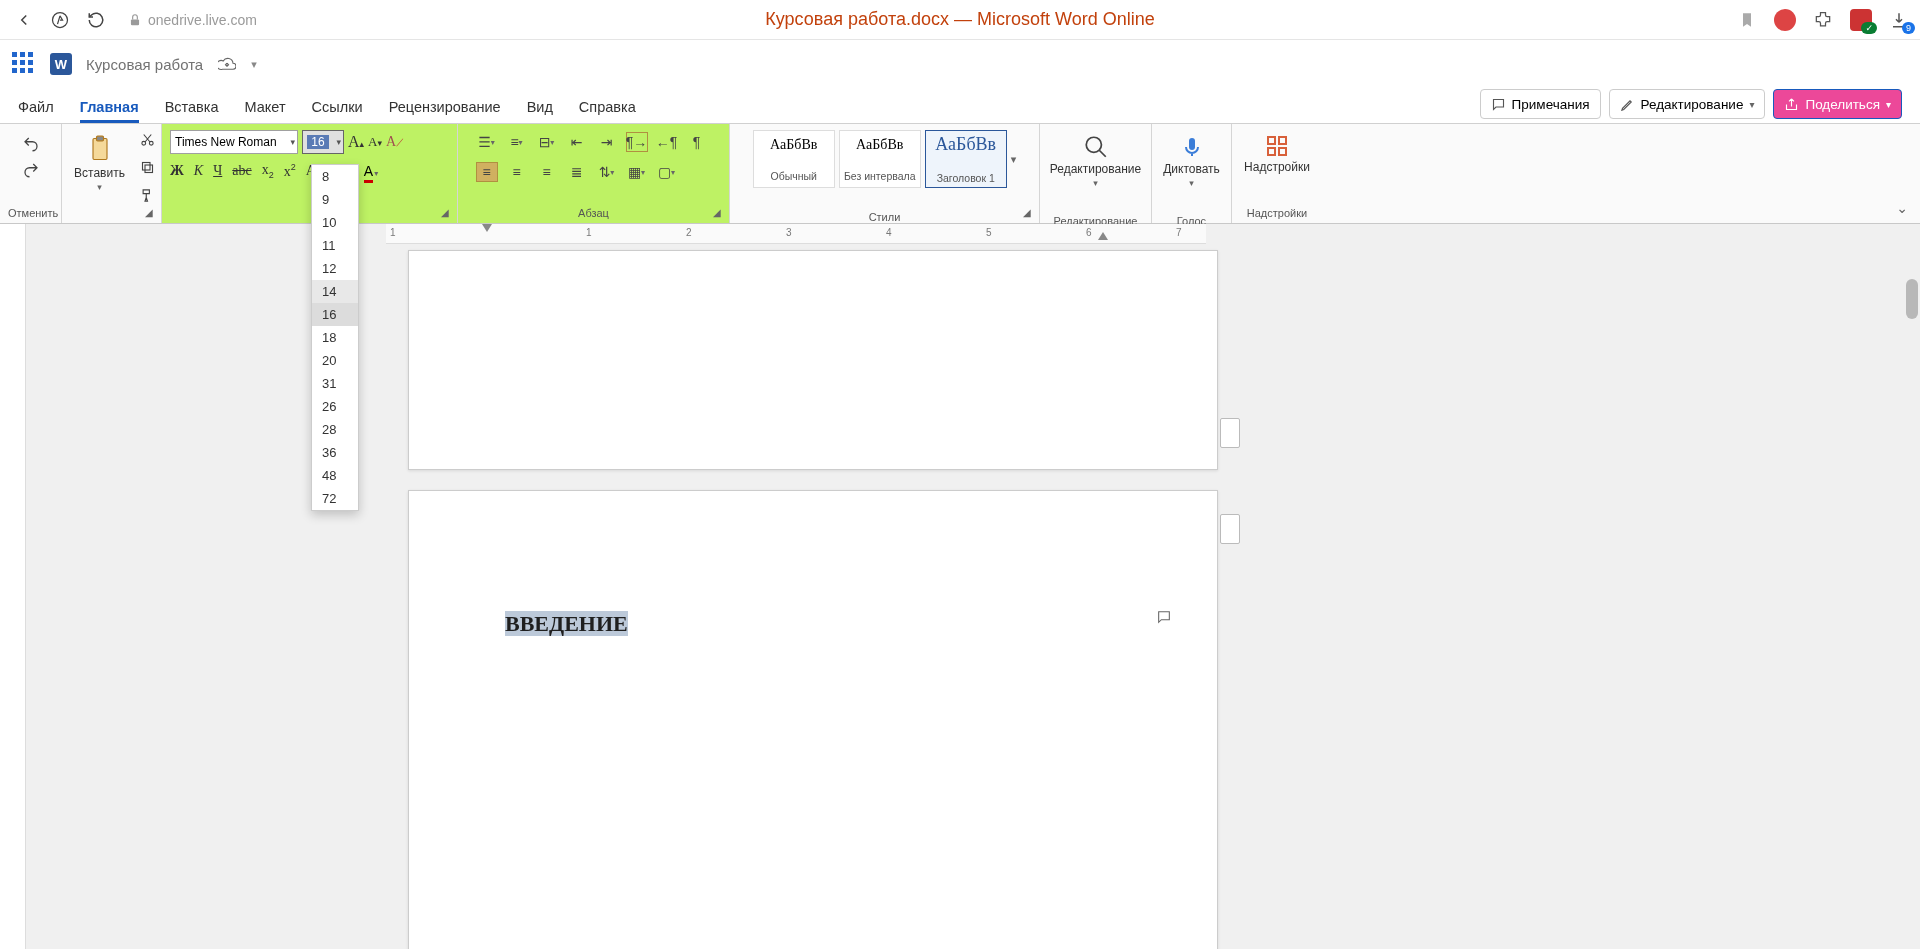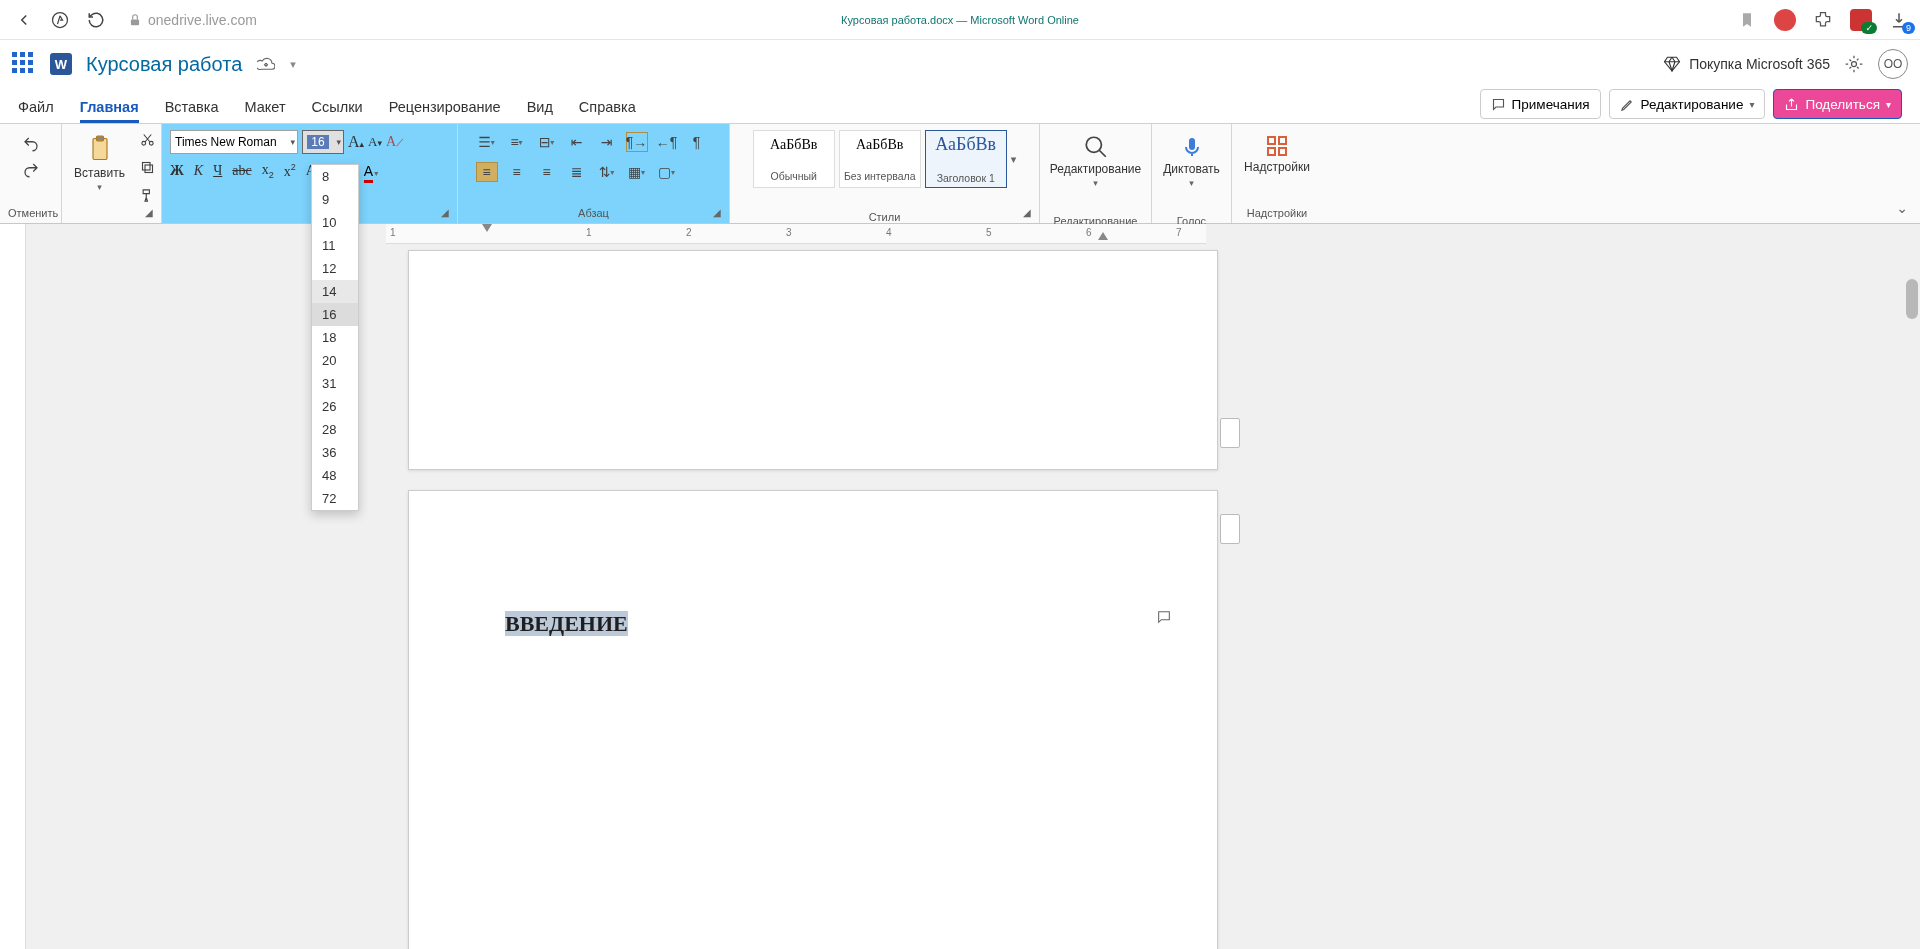--- a/index.html
+++ b/index.html
@@ -3,32 +3,32 @@
 <meta charset="utf-8">
 <style>
   * { box-sizing: border-box; margin: 0; padding: 0; font-family: "Segoe UI", Arial, sans-serif; }
   body { background: #fff; overflow: hidden; width: 1920px; height: 949px; position: relative; }
 
   
   .browser-bar { height: 40px; display: flex; align-items: center; padding: 0 10px; gap: 8px; border-bottom: 1px solid #e5e5e5; }
   .nav-btn { width: 28px; height: 28px; display:flex; align-items:center; justify-content:center; color:#555; cursor:pointer; }
   .url-box { display:flex; align-items:center; gap:6px; padding:4px 10px; border-radius:14px; color:#9a9a9a; font-size:14px; }
   .lock-icon { color:#9a9a9a; }
-  .page-title-center { position:absolute; left:50%; transform:translateX(-50%); font-size:11px; color:#0f766e; }
+  .page-title-center { position:absolute; left:50%; transform:translateX(-50%); font-size:18px; color:#c2410c; }
   .browser-right { margin-left:auto; display:flex; align-items:center; gap:16px; }
   .ext-icon { width:22px; height:22px; border-radius:4px; display:flex; align-items:center; justify-content:center; position:relative; }
   .badge { position:absolute; bottom:-3px; right:-5px; background:#1a73e8; color:#fff; font-size:9px; border-radius:7px; padding:0 4px; line-height:12px; }
   .badge.green { background:#0a7d33; }
 
   
   .app-header { height: 48px; display:flex; align-items:center; padding:0 12px; gap:14px; }
   .waffle { width:24px; height:24px; display:grid; grid-template-columns:repeat(3,5px); grid-template-rows:repeat(3,5px); gap:3px; cursor:pointer; }
   .waffle span { background:#2266cc; width:5px; height:5px; }
   .word-logo { width:22px; height:22px; background:#2b579a; color:#fff; font-size:13px; font-weight:bold; display:flex; align-items:center; justify-content:center; border-radius:3px; }
-  .doc-name { font-size:20px; color:#0369a1; }
+  .doc-name { font-size:15px; color:#737373; }
   .save-indicator { width:20px; height:20px; display:inline-flex; align-items:center; justify-content:center; color:#555; }
   .search-box { position:absolute; left:50%; transform:translateX(-50%); width:480px; height:34px; border:1px solid #ccc; border-radius:5px; display:flex; align-items:center; padding:0 12px; color:#888; gap:10px; }
   .app-header-right { margin-left:auto; display:flex; align-items:center; gap:14px; }
   .premium { display:flex; align-items:center; gap:8px; font-size:14px; color:#333; }
   .avatar { width:30px; height:30px; border:1px solid #888; border-radius:50%; display:flex; align-items:center; justify-content:center; font-size:12px; color:#555; }
 
   
   .menu-tabs { height: 36px; display:flex; align-items:flex-end; padding:0 18px; gap:26px; border-bottom:1px solid #d0d0d0; }
   .menu-tab { font-size:14.5px; color:#333; padding-bottom:8px; cursor:pointer; }
   .menu-tab.active { color:#185abd; border-bottom:3px solid #185abd; font-weight:600; padding-bottom:5px; }
@@ -42,21 +42,21 @@
   .ribbon { height: 100px; display:flex; border-bottom:1px solid #c8c8c8; background:#fafafa; }
   .rgroup { border-right:1px solid #d5d5d5; padding:6px 8px 2px; display:flex; flex-direction:column; justify-content:space-between; align-items:center; position:relative; }
   .rgroup-label { font-size:11px; color:#555; text-align:center; padding:2px 0; width:100%;margin-top:21px; }
   .rgroup-body { display:flex; align-items:flex-start; gap:6px; flex:1; }
   .ribbtn-v { display:flex; flex-direction:column; align-items:center; justify-content:center; gap:2px; padding:4px 8px; cursor:pointer; }
   .ribbtn-v .lbl { font-size:12px; color:#333; }
   .smallcol { display:flex; flex-direction:column; gap:10px; }
   .smallic { width:18px; height:18px; font-size:14px; color:#444; cursor:pointer; display:flex; align-items:center; justify-content:center; }
 
   
-  .rgroup.hl { background:#7dd3fc; }
+  .rgroup.hl { background:#bef264; }
   .font-row1 { display:flex; align-items:center; gap:4px; }
   .font-combo { height:24px; border:1px solid #a0a0a0; background:#fff; font-size:12px; padding:0 16px 0 4px; position:relative; display:flex; align-items:center; }
   .font-combo.size { width:42px; background:#e0e0e0; border:1px solid #666; }
   .font-combo.size input { width:22px; border:none; outline:none; background:#5a7bb5; color:#fff; font-size:12px; text-align:center; }
   .font-combo .dd { position:absolute; right:2px; font-size:9px; color:#555; }
   .font-row2 { display:flex; align-items:center; gap:10px; margin-top:8px; }
   .fmt { font-size:14px; color:#333; cursor:pointer; font-family:"Times New Roman",serif; }
   .fmt.b { font-weight:bold; }
   .fmt.i { font-style:italic; }
   .fmt.u { text-decoration:underline; }
@@ -178,36 +178,20 @@
   </div>
   <div class="word-logo">W</div>
   <span class="doc-name">Курсовая работа</span>
   <span class="save-indicator">
     <svg width="18" height="18" viewBox="0 0 24 24" fill="none" stroke="#666" stroke-width="1.5">
         <path d="M6 19a6 6 0 1 1 1-11 7 7 0 0 1 13 3 4 4 0 0 1 0 8H6z"></path>
         <path d="M12 11l-2 2 2 2m0-4l2 2-2 2" stroke="#666"></path>
       </svg>
   </span>
   <span style="color:#888;font-size:11px;cursor:pointer">▾</span>
-  <div class="app-header-right">
-    <div class="premium">
-      <svg width="18" height="18" viewBox="0 0 24 24" fill="none" stroke="#333" stroke-width="1.5">
-          <path d="M6 3h12l4 6-10 12L2 9z"></path>
-          <path d="M2 9h20M12 3L8 9l4 12 4-12-4-6"></path>
-        </svg>
-      <span>Покупка Microsoft 365</span>
-    </div>
-    <span style="cursor:pointer">
-      <svg width="20" height="20" viewBox="0 0 24 24" fill="none" stroke="#555" stroke-width="1.5">
-          <circle cx="12" cy="12" r="3"></circle>
-          <path d="M12 2v3m0 14v3m10-10h-3M5 12H2m15.4-6.4l-2 2M8.6 15.4l-2 2m11 0l-2-2M8.6 8.6l-2-2"></path>
-        </svg>
-    </span>
-    <div class="avatar">ОО</div>
-  </div>
 </div>
 
 <div class="menu-tabs">
   <span class="menu-tab">Файл</span>
   <span class="menu-tab active">Главная</span>
   <span class="menu-tab">Вставка</span>
   <span class="menu-tab">Макет</span>
   <span class="menu-tab">Ссылки</span>
   <span class="menu-tab">Рецензирование</span>
   <span class="menu-tab">Вид</span>

